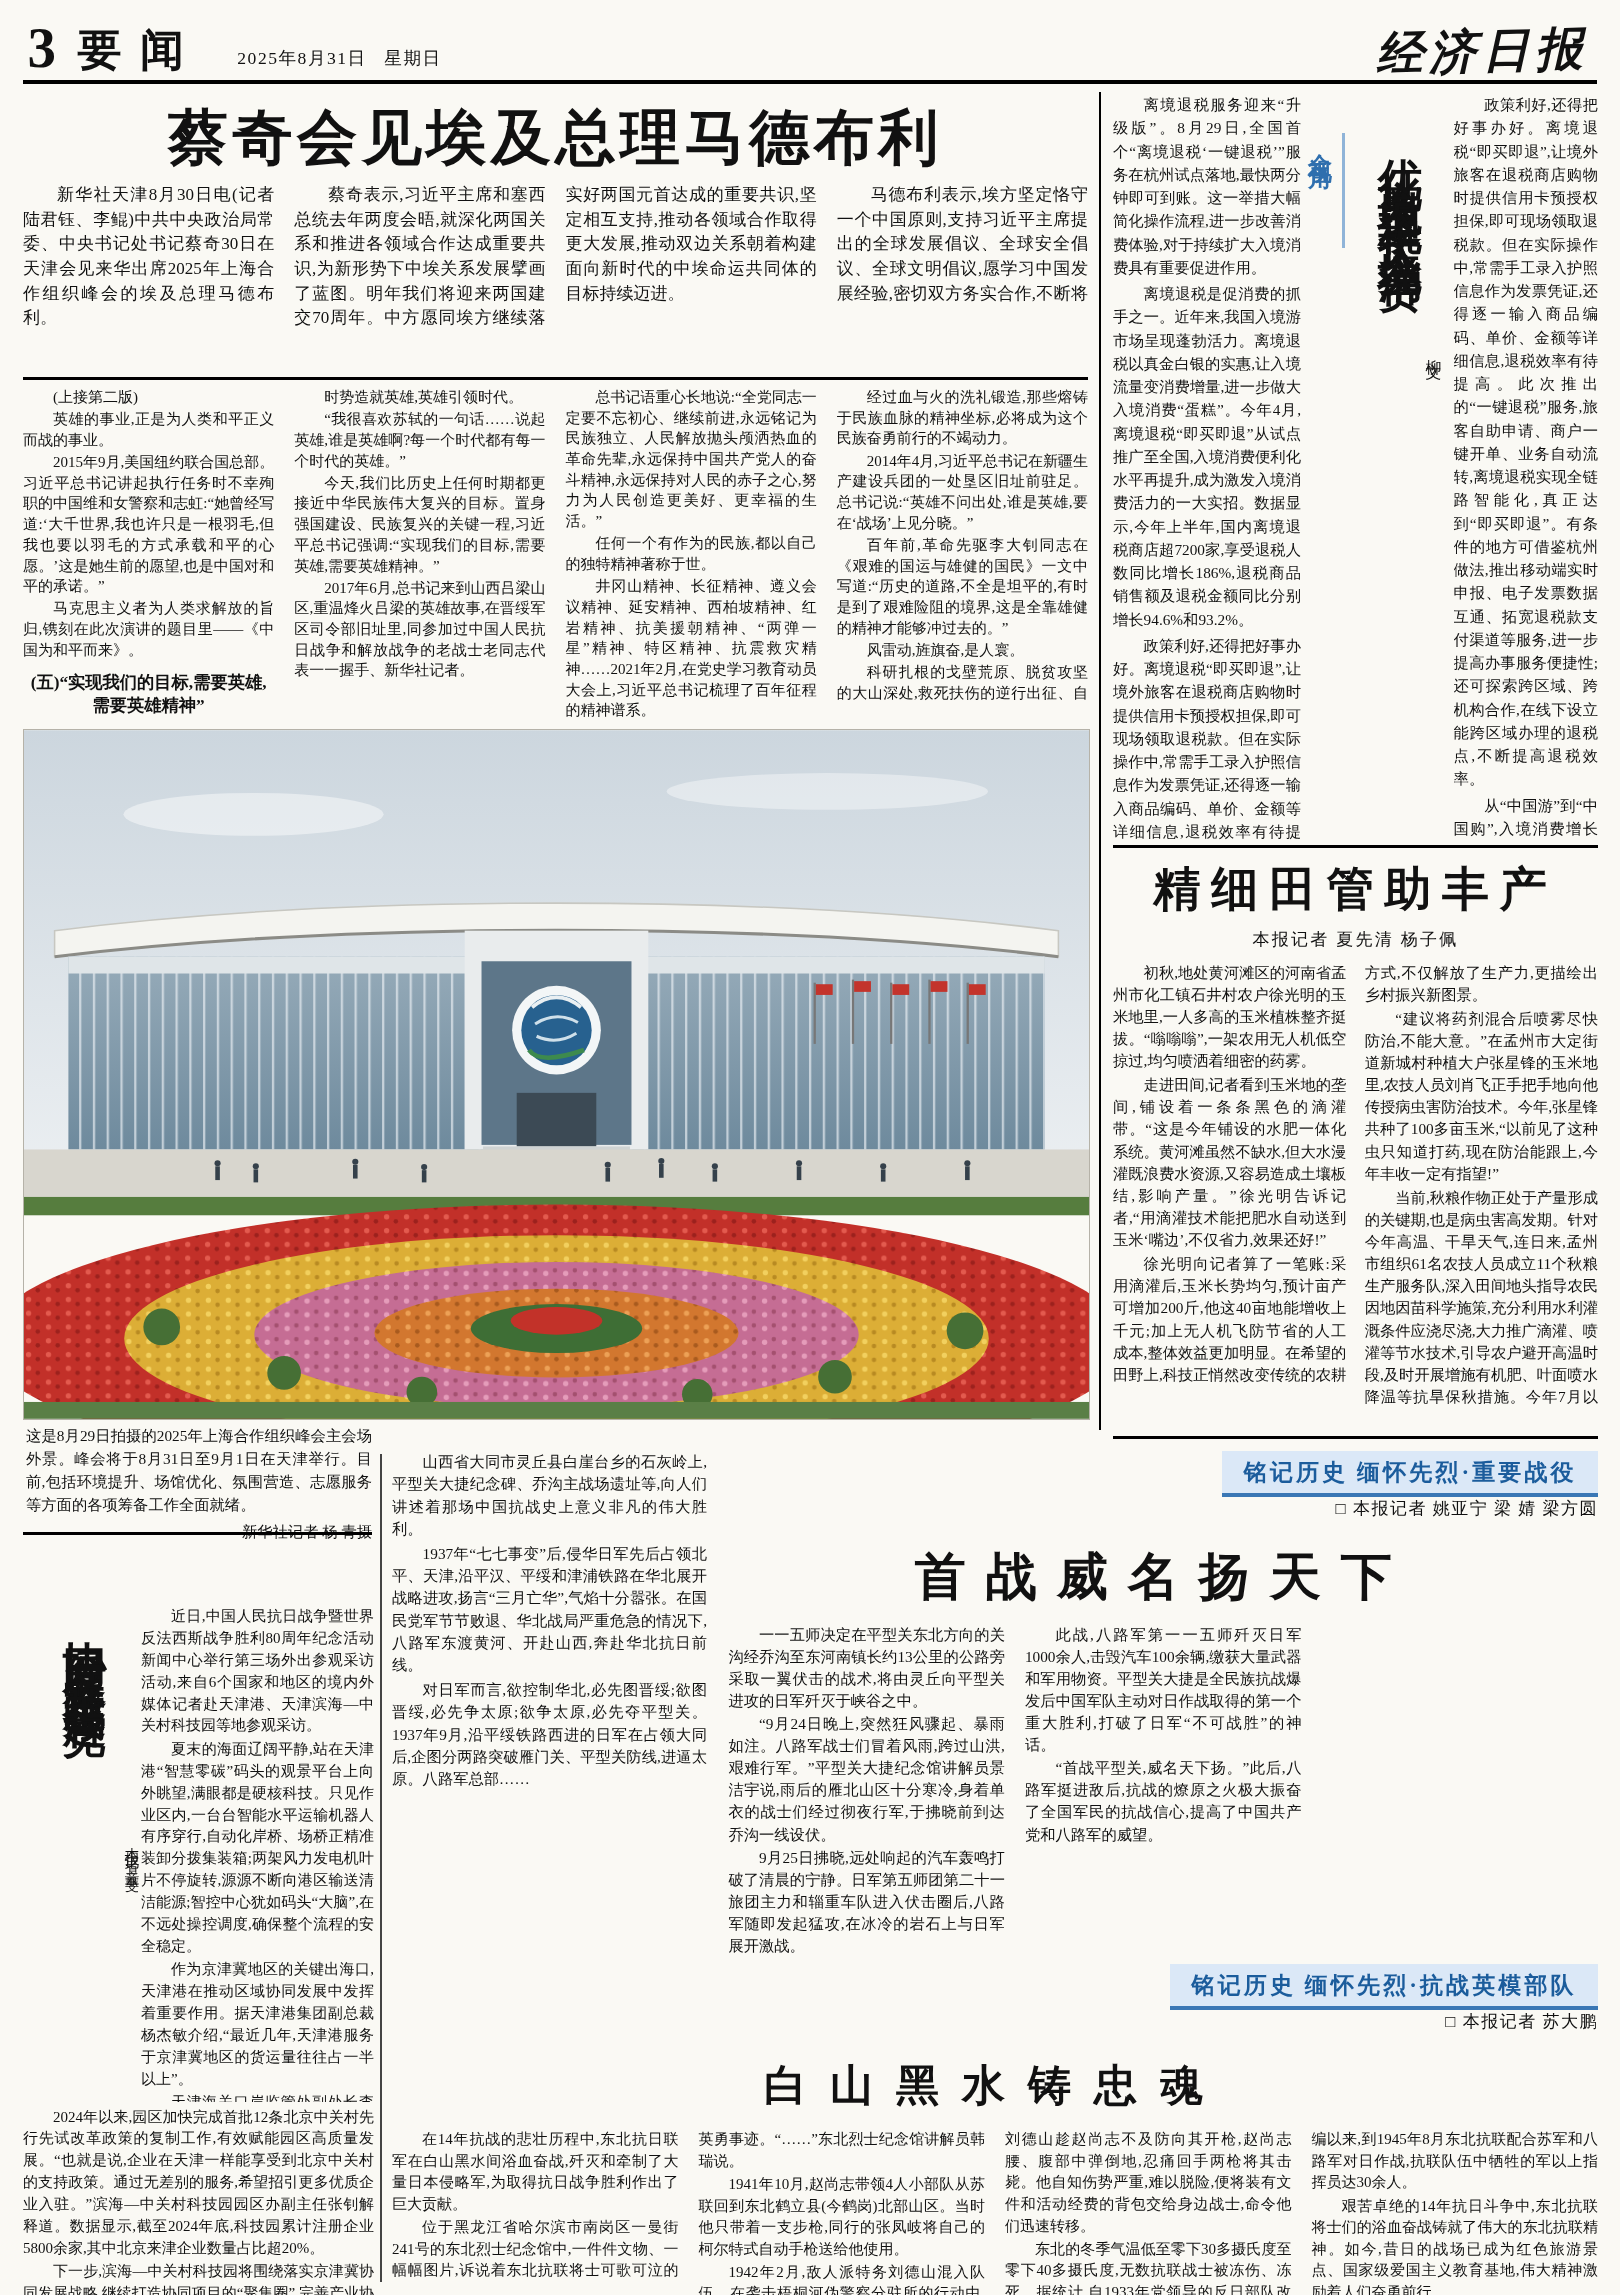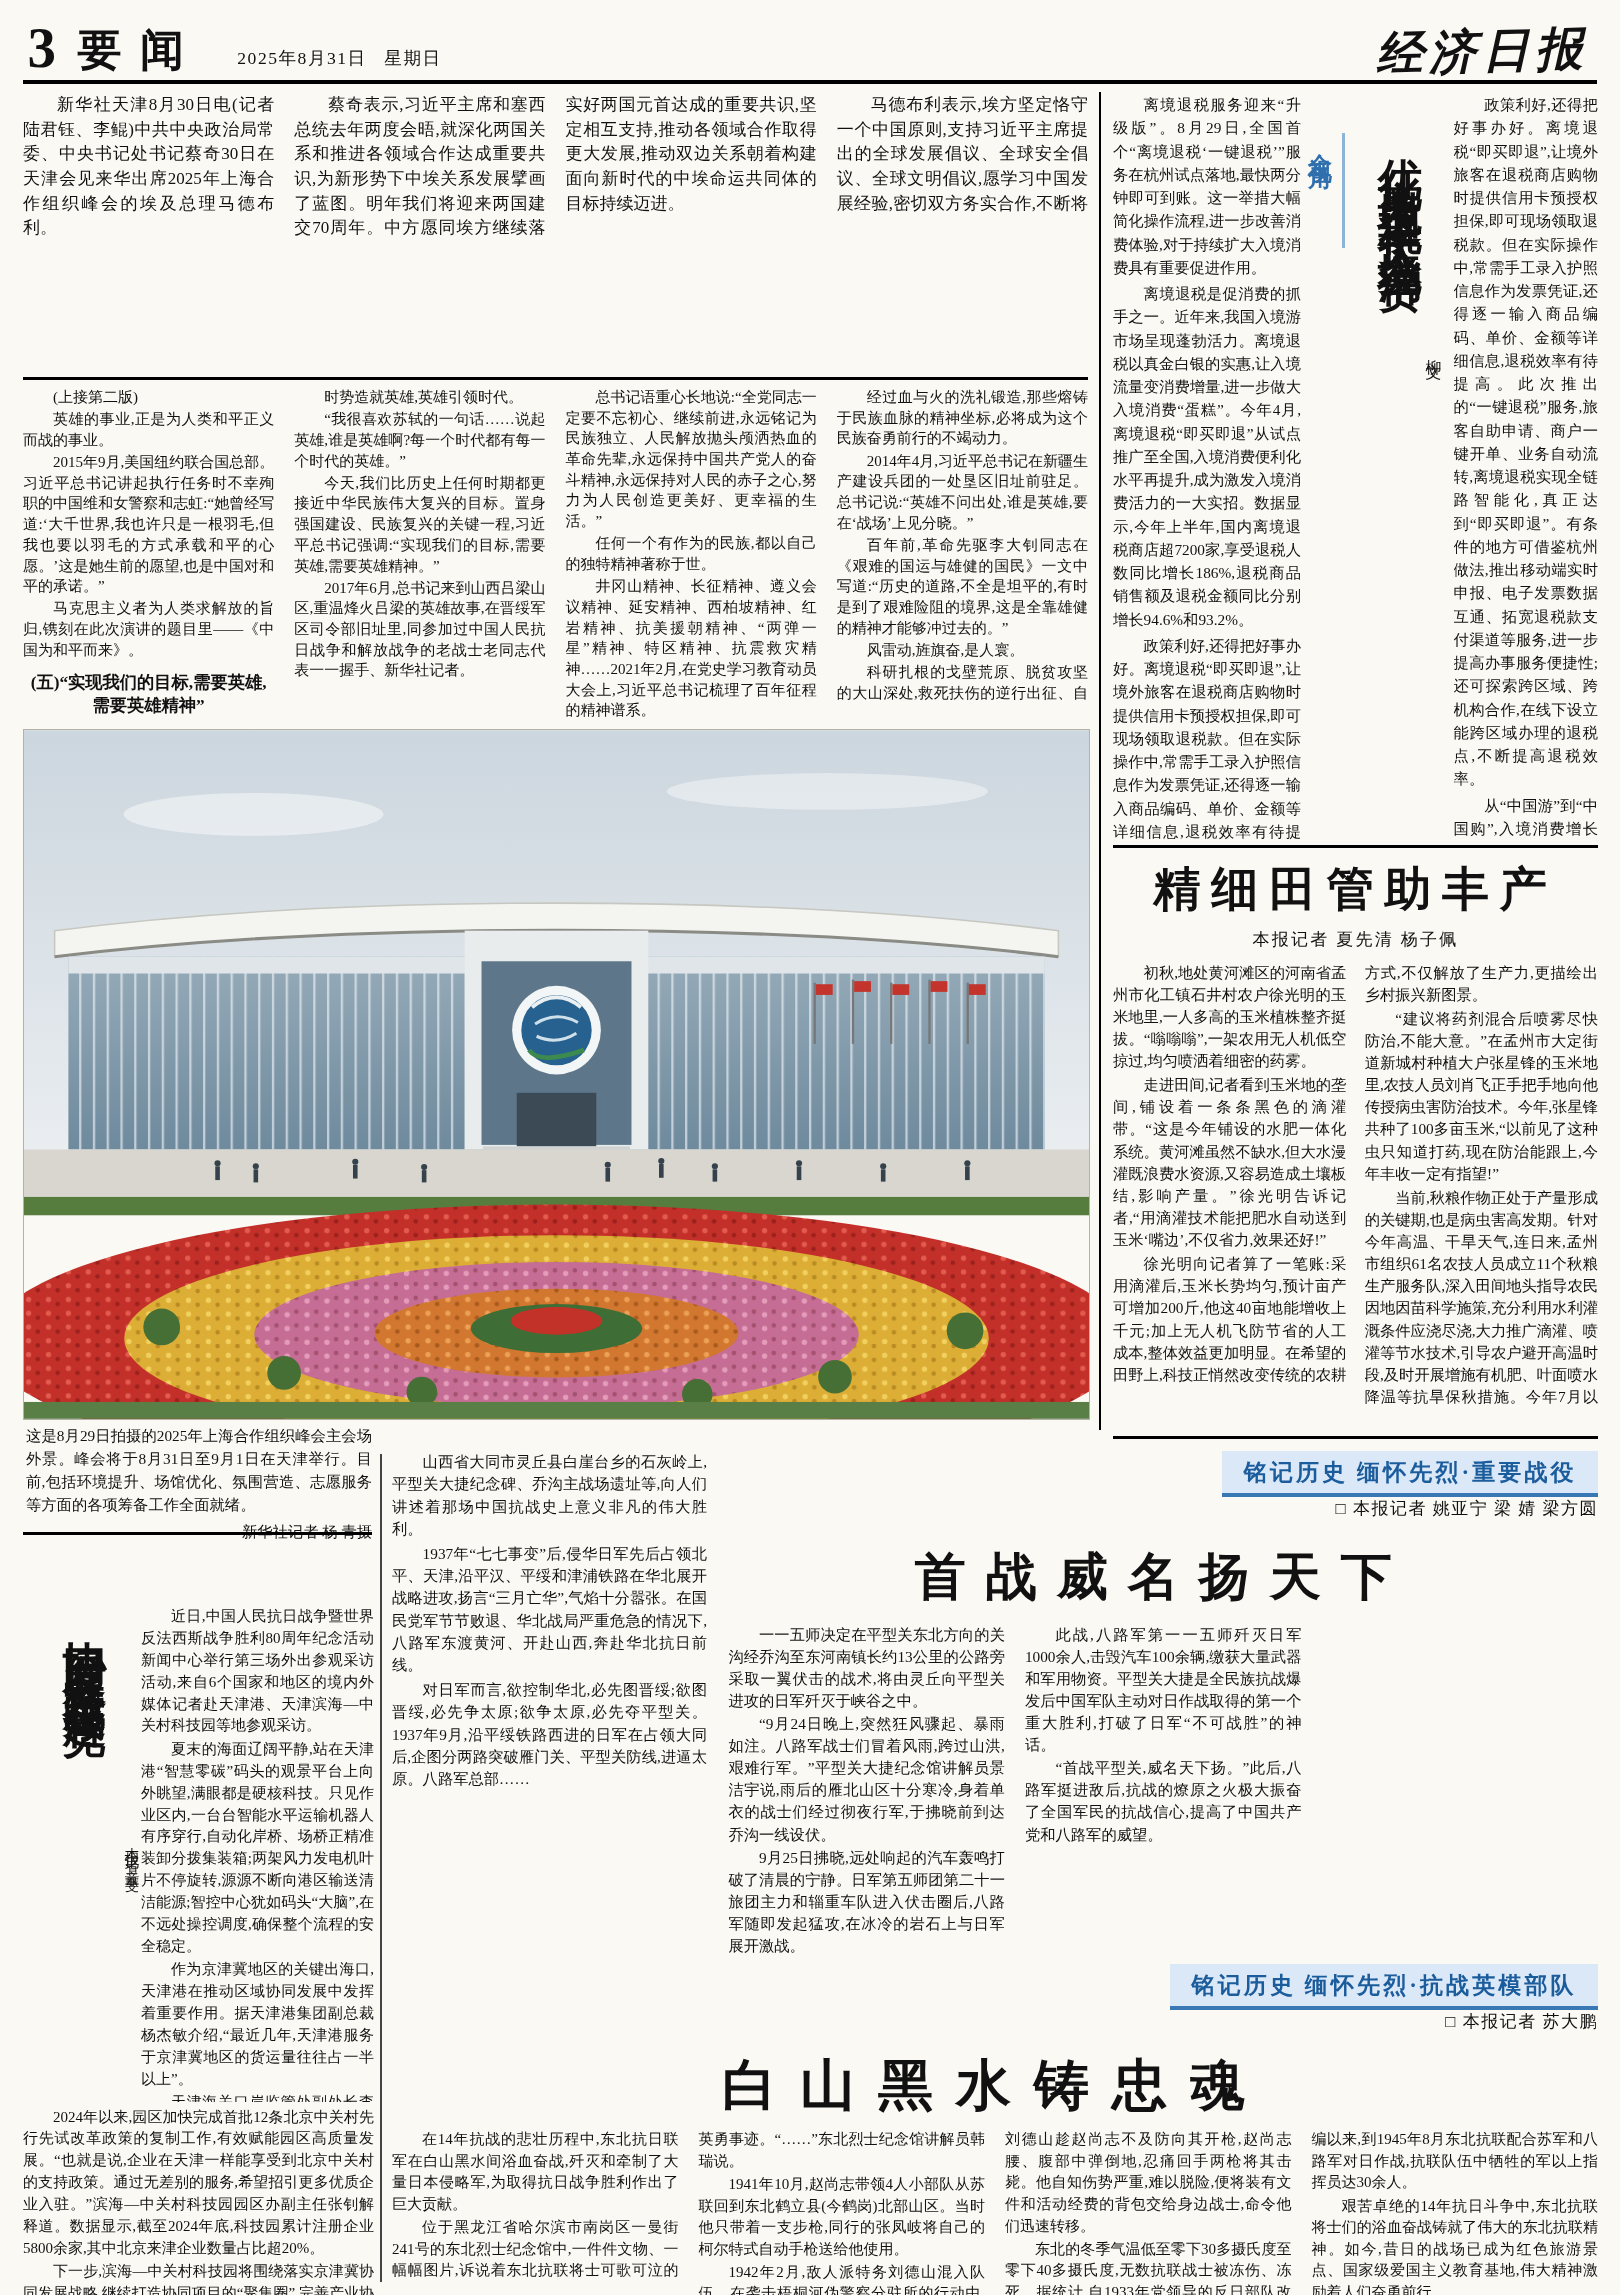--- a/index.html
+++ b/index.html
@@ -52,21 +52,21 @@
                letter-spacing:7.7px;line-height:1.0;}
   .xt-bylinecol{width:35px;writing-mode:vertical-rl;font-size:14.5px;letter-spacing:3.8px;padding-top:230px;}
   .xt-body{flex:1;font-size:15px;line-height:1.46;}
   .xt-body-bottom{font-size:15px;line-height:1.46;height:230px;margin-top:4.6px;column-count:1;}
   
   .banner-row{display:flex;align-items:flex-end;flex-direction:column;}
   .banner{display:inline-block;background:#dbe8f7;color:#1b5c9c;font-weight:bold;font-size:23px;
           letter-spacing:3.1px;padding:6.1px 21.4px 4.6px 21.4px;border-bottom:4.6px solid #3a77b5;}
   .mem-byline{font-size:17px;margin-left:92px;padding-bottom:7.7px;letter-spacing:1.5px;}
   .headlineSZ{font-size:51px;font-weight:bold;text-align:center;letter-spacing:20px;margin-top:15.3px;line-height:69px;}
-  .headlineBS{font-size:55px;font-weight:bold;text-align:center;letter-spacing:23px;margin-top:12.2px;line-height:66px;}
+  .headlineBS{font-size:43px;font-weight:bold;text-align:center;letter-spacing:23px;margin-top:12.2px;line-height:66px;}
   .sz-flex{display:flex;}
   .sz-col1{width:315px;font-size:15.3px;line-height:1.46;height:499px;overflow:hidden;text-align:justify;}
   .sz-col1 p{margin:0 0 2.3px 0;text-indent:2em;}
   .sz-main{flex:1;margin-left:21.4px;}
   .bodySZ{columns:3;column-gap:20px;font-size:15.3px;line-height:1.44;height:337px;margin-top:12.2px;}
   .bodyBS{columns:4;column-gap:20px;font-size:15px;line-height:1.44;height:193px;margin-top:10.7px;}
   .vrule{background:#000;}
 </style>
 </head>
 <body>
@@ -78,20 +78,21 @@
     <span class="section">要闻</span>
     <span class="dateline">
       <span>2025年8月31日</span>&nbsp;&nbsp;
       <span>星期日</span>
     </span>
     <span class="brand">经济日报</span>
   </div>
   <div class="abs rule-h" style="top:80px;left:23px;width:1574px;height:3.8px;"></div>
 
   <div class="abs" style="top:93px;left:23px;width:1065px;">
+    <div class="headlineA">蔡奇会见埃及总理马德布利</div>
     <div class="col-body bodyA">
         <p>新华社天津8月30日电(记者陆君钰、李鲲)中共中央政治局常委、中央书记处书记蔡奇30日在天津会见来华出席2025年上海合作组织峰会的埃及总理马德布利。</p>
         <p>蔡奇表示,习近平主席和塞西总统去年两度会晤,就深化两国关系和推进各领域合作达成重要共识,为新形势下中埃关系发展擘画了蓝图。明年我们将迎来两国建交70周年。中方愿同埃方继续落实好两国元首达成的重要共识,坚定相互支持,推动各领域合作取得更大发展,推动双边关系朝着构建面向新时代的中埃命运共同体的目标持续迈进。</p>
         <p>马德布利表示,埃方坚定恪守一个中国原则,支持习近平主席提出的全球发展倡议、全球安全倡议、全球文明倡议,愿学习中国发展经验,密切双方务实合作,不断将埃中全面战略伙伴关系提高到新水平。</p>
       </div>
   </div>
   <div class="abs rule-h" style="top:377px;left:23px;width:1065px;height:3.1px;"></div>
 
   <div class="abs" style="top:387px;left:23px;width:1065px;">
     <div class="col-body bodyB">

